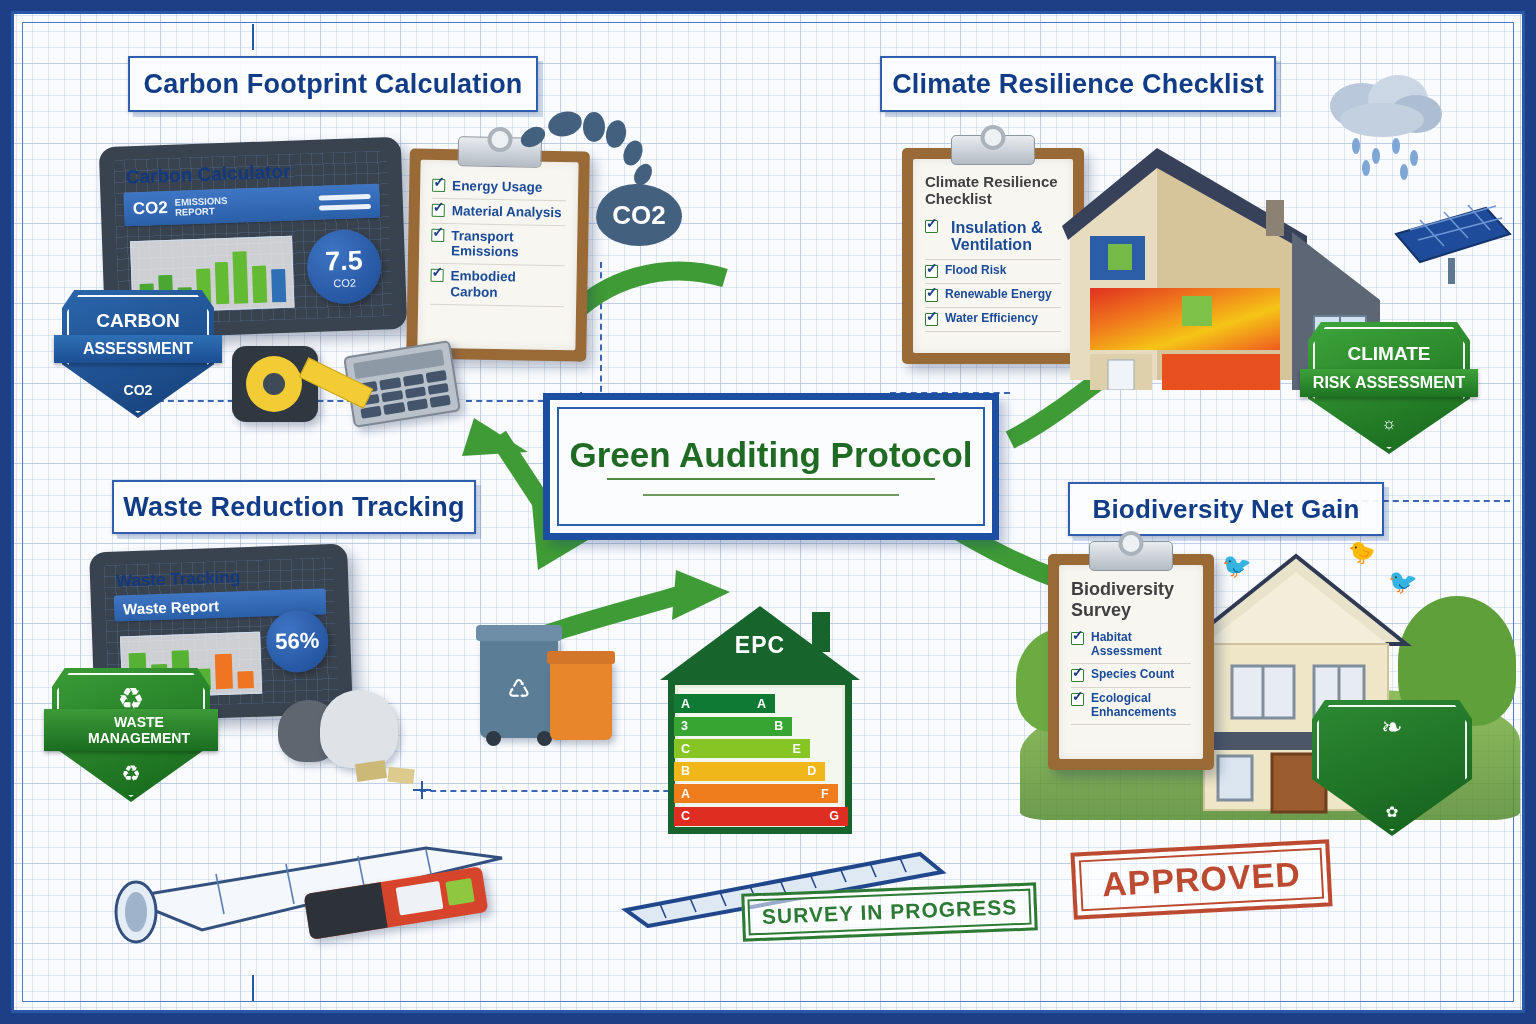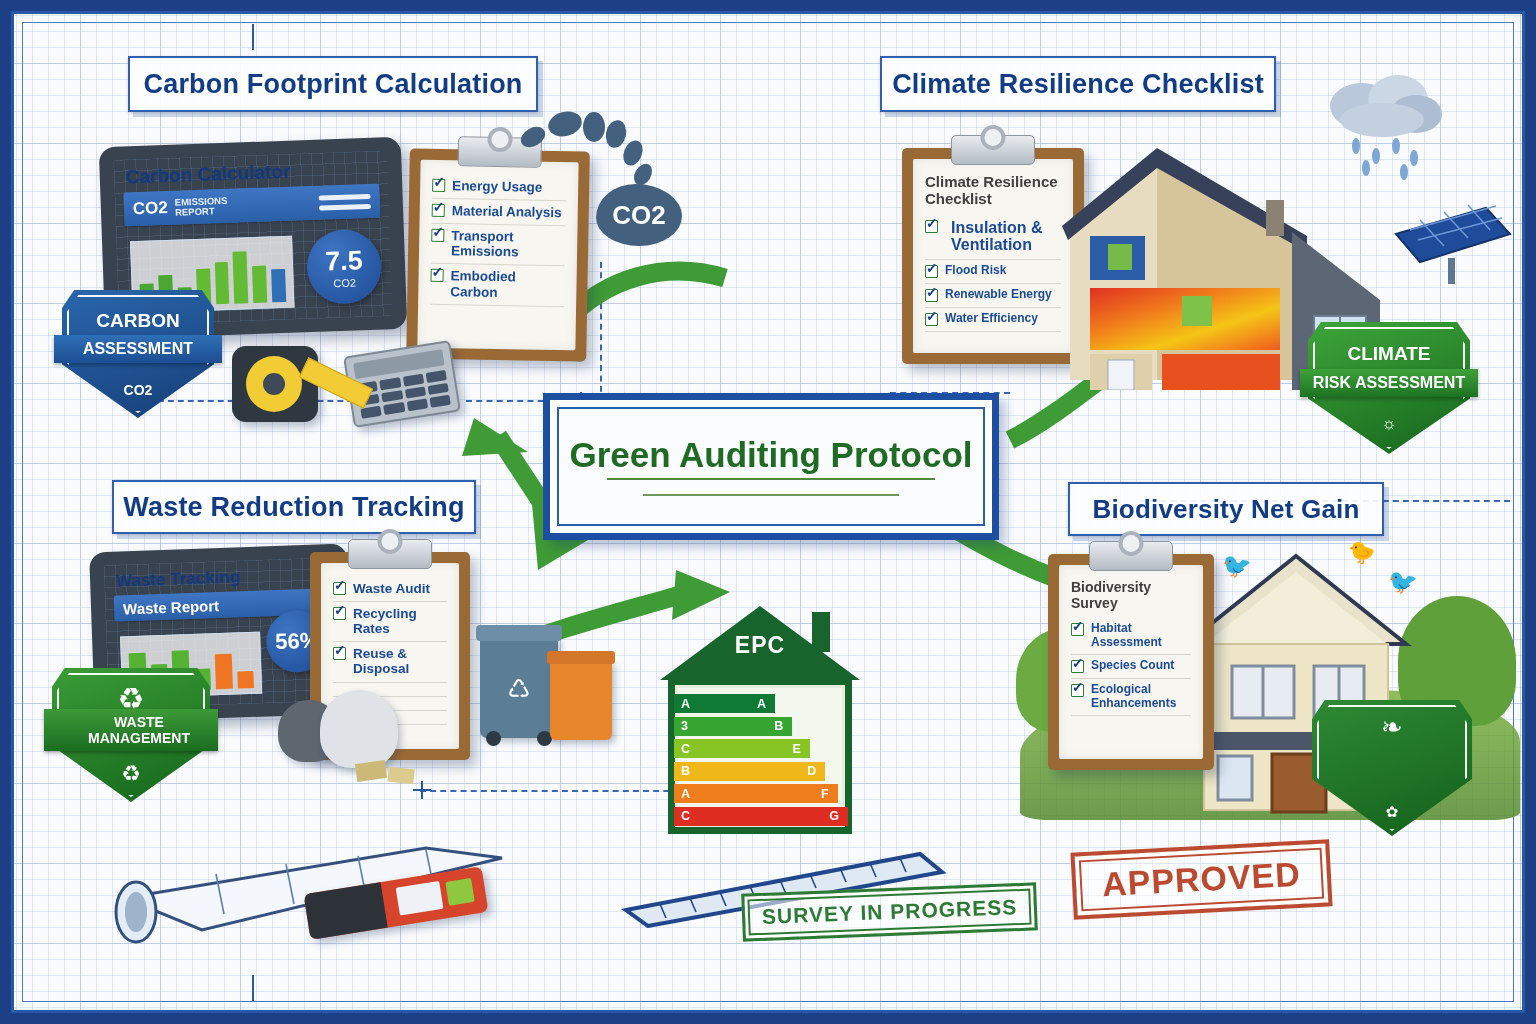--- a/index.html
+++ b/index.html
@@ -420,40 +420,20 @@
           <i style="height:42%;background:#55b233;"></i>
         <i style="height:70%;background:#ef7522;"></i>
           <i style="height:34%;background:#ef7522;"></i>
       </div>
       <div class="t-kpi" style="right:8px;bottom:30px;width:62px;height:62px;">
         <div style="font-size:22px;font-weight:bold;">56%</div>
       </div>
     </div>
   </div>
 
-  <div class="clip" style="left:310px;top:552px;width:160px;height:208px;">
-    <div class="clip-clamp"></div>
-    <div class="clip-paper">
-      <div class="clip-row">
-        <span class="cbox"></span>
-        <span>Waste Audit</span>
-        </div>
-      <div class="clip-row">
-        <span class="cbox"></span>
-        <span>Recycling Rates</span>
-        </div>
-      <div class="clip-row">
-        <span class="cbox"></span>
-        <span>Reuse &amp; Disposal</span>
-        </div>
-      <div class="clip-blank"></div>
-      <div class="clip-blank"></div>
-      <div class="clip-blank"></div>
-    </div>
-  </div>
 
   <div style="position:absolute;left:480px;top:636px;width:78px;height:102px;background:#5b7d95;border-radius:4px 4px 7px 7px;box-shadow:3px 4px 7px rgba(30,50,90,.3);">
     <div style="position:absolute;left:-4px;top:-11px;width:86px;height:16px;background:#6d8ea6;border-radius:4px;"></div>
     <div style="position:absolute;left:50%;top:38px;transform:translateX(-50%);color:#fff;font-size:26px;">♺</div>
     <div style="position:absolute;left:6px;bottom:-8px;width:15px;height:15px;background:#2d3a45;border-radius:50%;"></div>
     <div style="position:absolute;right:6px;bottom:-8px;width:15px;height:15px;background:#2d3a45;border-radius:50%;"></div>
   </div>
   <div style="position:absolute;left:550px;top:660px;width:62px;height:80px;background:#e8862c;border-radius:3px 3px 6px 6px;box-shadow:3px 4px 7px rgba(30,50,90,.3);">
     <div style="position:absolute;left:-3px;top:-9px;width:68px;height:13px;background:#d4762a;border-radius:3px;"></div>
   </div>
@@ -493,21 +473,21 @@
     <rect x="40" y="208" width="34" height="44" fill="#dce6f0" stroke="#7f8d9d" stroke-width="3"></rect>
   </svg>
 
   <div style="position:absolute;left:1222px;top:552px;font-size:24px;color:#d96a34;">🐦</div>
   <div style="position:absolute;left:1348px;top:540px;font-size:22px;color:#e8c92e;">🐤</div>
   <div style="position:absolute;left:1388px;top:568px;font-size:24px;color:#3f7fc4;">🐦</div>
 
   <div class="clip" style="left:1048px;top:554px;width:166px;height:216px;">
     <div class="clip-clamp"></div>
     <div class="clip-paper">
-      <div class="clip-head" style="font-size:14px;">Biodiversity Survey</div>
+      <div class="clip-head" style="font-size:18px;">Biodiversity Survey</div>
       <div class="clip-row">
         <span class="cbox"></span>
         <span style="font-size:12px;">Habitat Assessment</span>
         </div>
       <div class="clip-row">
         <span class="cbox"></span>
         <span style="font-size:12px;">Species Count</span>
         </div>
       <div class="clip-row">
         <span class="cbox"></span>

